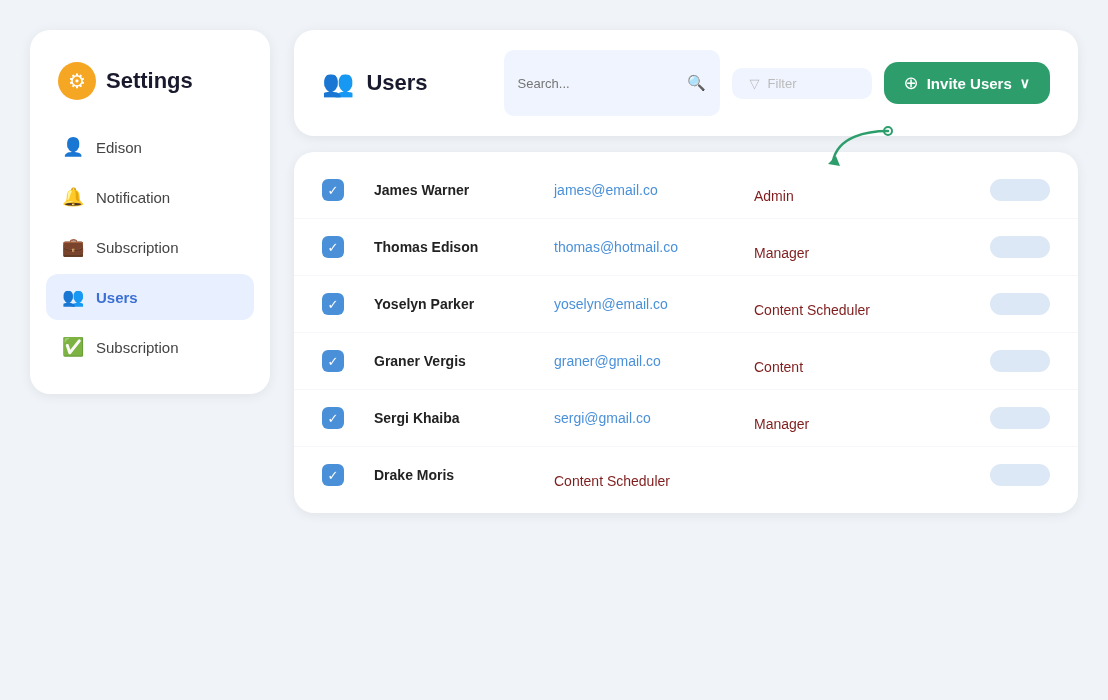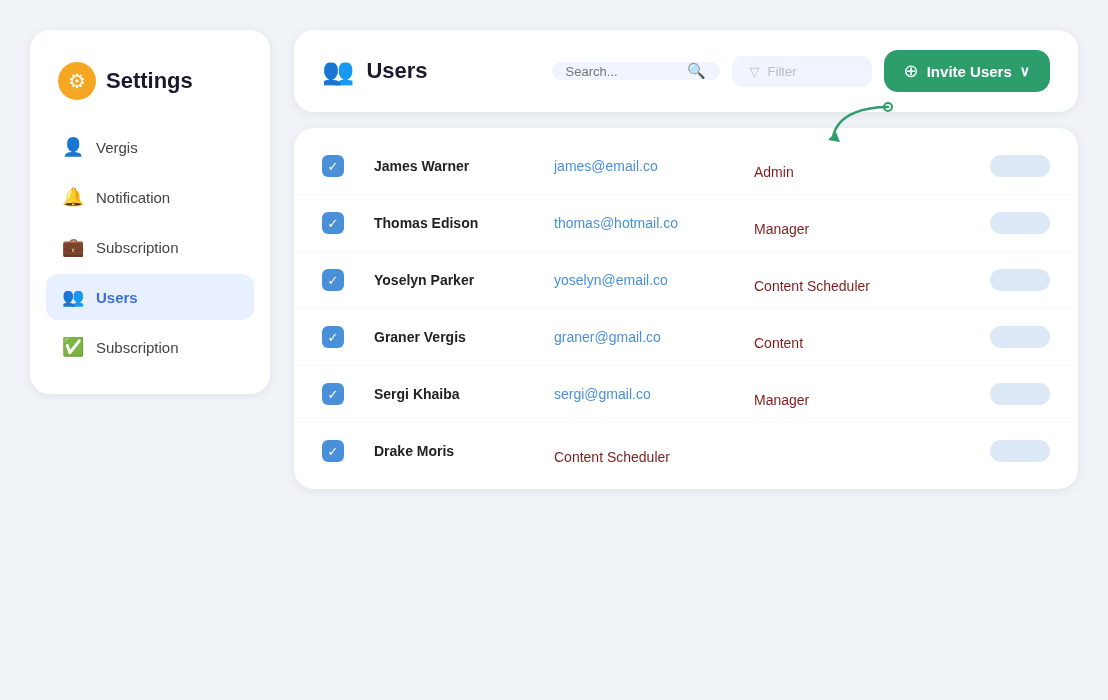--- a/index.html
+++ b/index.html
@@ -119,23 +119,23 @@
     .users-controls {
       display: flex;
       align-items: center;
       gap: 12px;
     }
     .search-box {
       display: flex;
       align-items: center;
       background: #f0f4ff;
       border-radius: 10px;
-      padding: 0 14px;
+      padding: 24px 14px;
       gap: 16px;
-      width: 168px;
+      width: 216px;
     }
     .search-box input {
       border: none;
       background: transparent;
       outline: none;
       font-size: 13px;
       color: #888;
       width: 100%;
     }
     .search-icon {
@@ -262,21 +262,21 @@
 <div class="app-container">
 
   <div class="sidebar">
     <div class="sidebar-header">
       <div class="gear-icon">⚙</div>
       <span class="sidebar-title">Settings</span>
     </div>
 
     <div class="sidebar-item">
       <span class="item-icon">👤</span>
-      <span>Vergis</span>
+      <span>Edison</span>
     </div>
     <div class="sidebar-item">
       <span class="item-icon">🔔</span>
       <span>Notification</span>
     </div>
     <div class="sidebar-item">
       <span class="item-icon">💼</span>
       <span>Subscription</span>
     </div>
     <div class="sidebar-item active">

